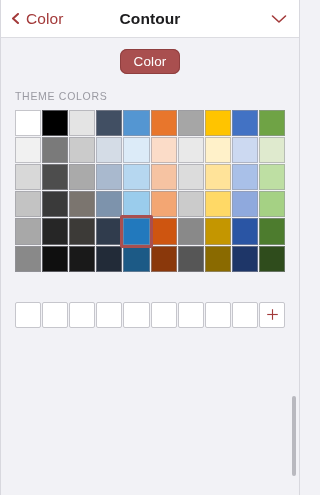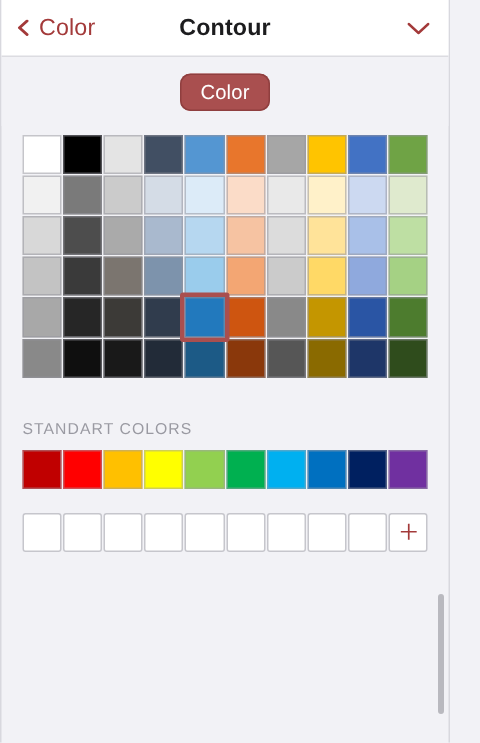--- a/index.html
+++ b/index.html
@@ -221,20 +221,21 @@
     </div>
   </div>
 
   <div class="tabbar">
     <div class="tab active">Color</div>
   </div>
 
   <div class="scroll-area">
 
     <div class="section">
+      <div class="section-title">THEME COLORS</div>
       <div class="grid theme-grid" id="theme-grid">
           <div class="swatch" style="background: rgb(255, 255, 255);"></div>
           <div class="swatch" style="background: rgb(0, 0, 0);"></div>
           <div class="swatch" style="background: rgb(228, 228, 228);"></div>
           <div class="swatch" style="background: rgb(65, 79, 99);"></div>
           <div class="swatch" style="background: rgb(84, 150, 210);"></div>
           <div class="swatch" style="background: rgb(232, 118, 44);"></div>
           <div class="swatch" style="background: rgb(166, 166, 166);"></div>
           <div class="swatch" style="background: rgb(255, 196, 0);"></div>
           <div class="swatch" style="background: rgb(66, 114, 196);"></div>
@@ -285,35 +286,20 @@
           <div class="swatch" style="background: rgb(34, 43, 56);"></div>
           <div class="swatch" style="background: rgb(28, 90, 134);"></div>
           <div class="swatch" style="background: rgb(138, 56, 11);"></div>
           <div class="swatch" style="background: rgb(86, 86, 86);"></div>
           <div class="swatch" style="background: rgb(138, 106, 0);"></div>
           <div class="swatch" style="background: rgb(30, 54, 104);"></div>
           <div class="swatch" style="background: rgb(47, 76, 28);"></div>
         </div>
     </div>
 
-    <div class="section std-wrap">
-      <div class="section-title">STANDART COLORS</div>
-      <div class="grid std-grid" id="std-grid">
-          <div class="swatch" style="background: rgb(192, 0, 0);"></div>
-          <div class="swatch" style="background: rgb(255, 0, 0);"></div>
-          <div class="swatch" style="background: rgb(255, 192, 0);"></div>
-          <div class="swatch" style="background: rgb(255, 255, 0);"></div>
-          <div class="swatch" style="background: rgb(146, 208, 80);"></div>
-          <div class="swatch" style="background: rgb(0, 176, 80);"></div>
-          <div class="swatch" style="background: rgb(0, 176, 240);"></div>
-          <div class="swatch" style="background: rgb(0, 112, 192);"></div>
-          <div class="swatch" style="background: rgb(0, 32, 96);"></div>
-          <div class="swatch" style="background: rgb(112, 48, 160);"></div>
-        </div>
-    </div>
 
     <div class="section custom-wrap">
       <div class="grid custom-grid" id="custom-grid">
           <div class="swatch"></div>
           <div class="swatch"></div>
           <div class="swatch"></div>
           <div class="swatch"></div>
           <div class="swatch"></div>
           <div class="swatch"></div>
           <div class="swatch"></div>

